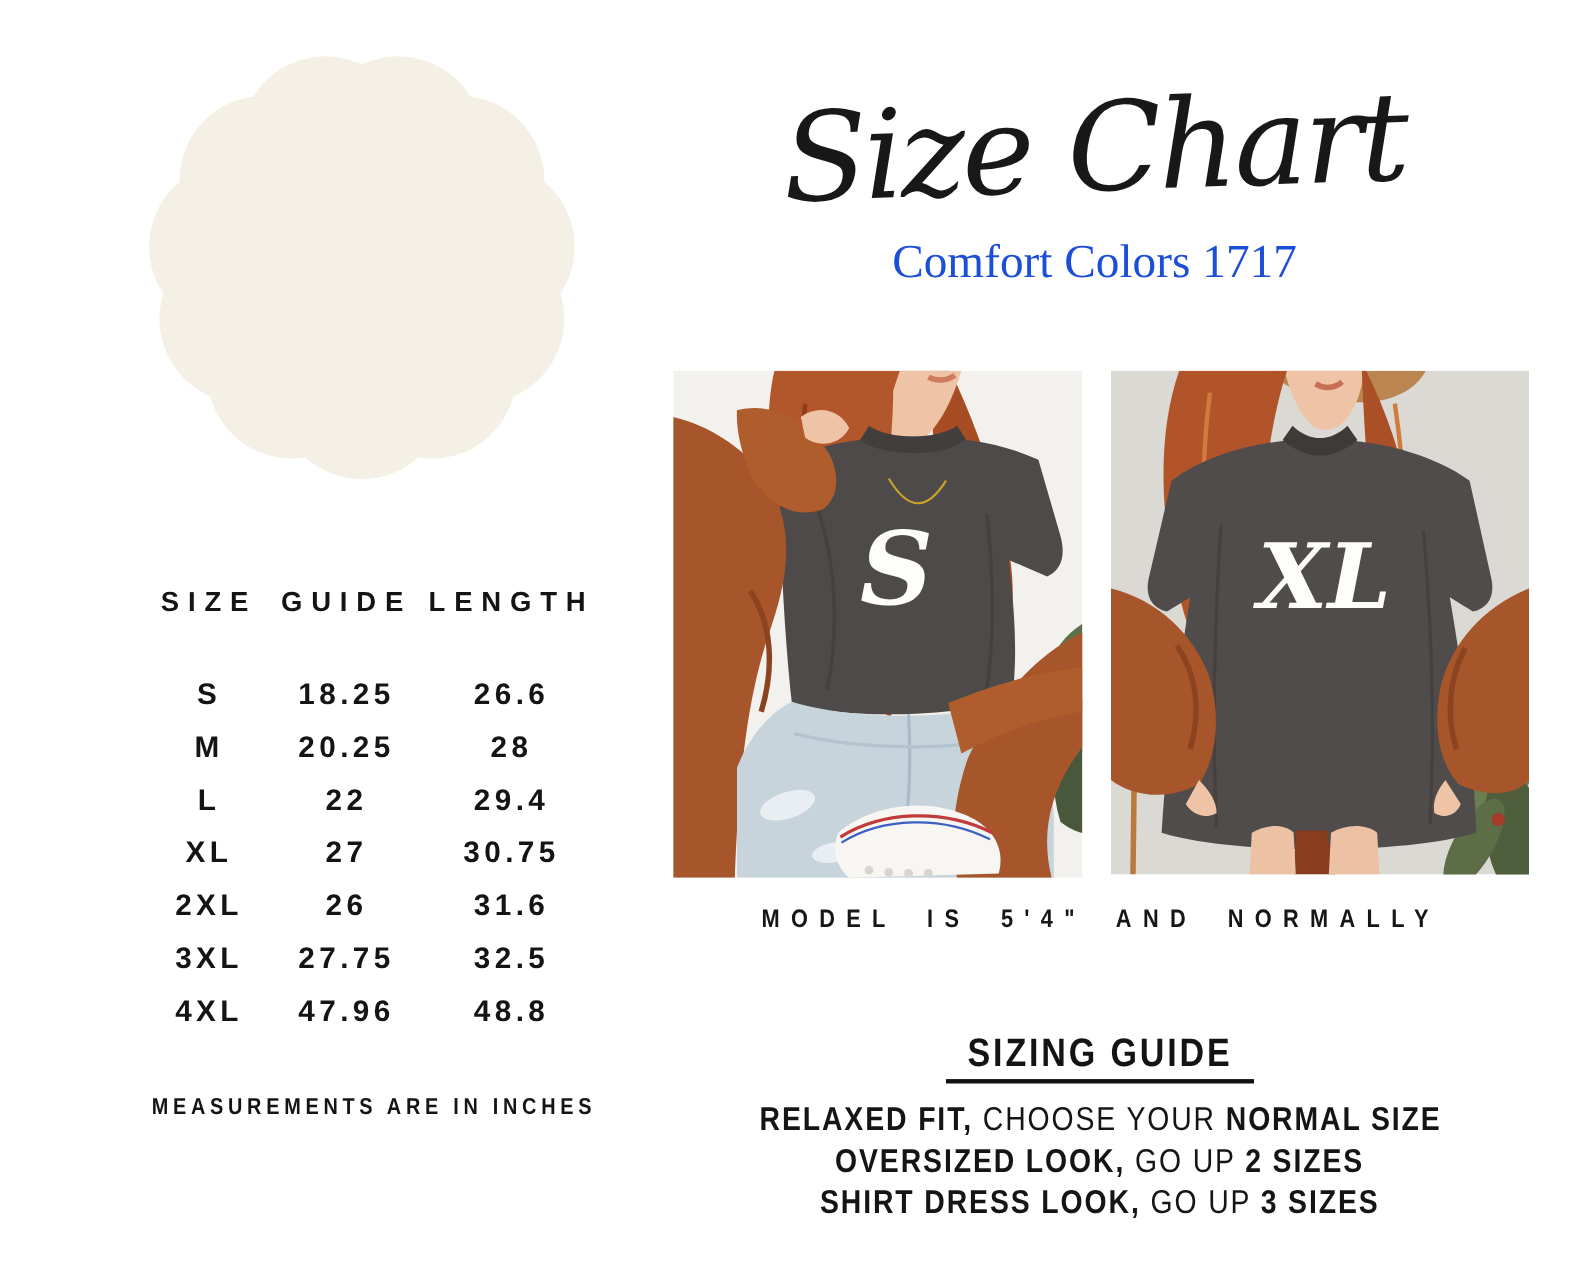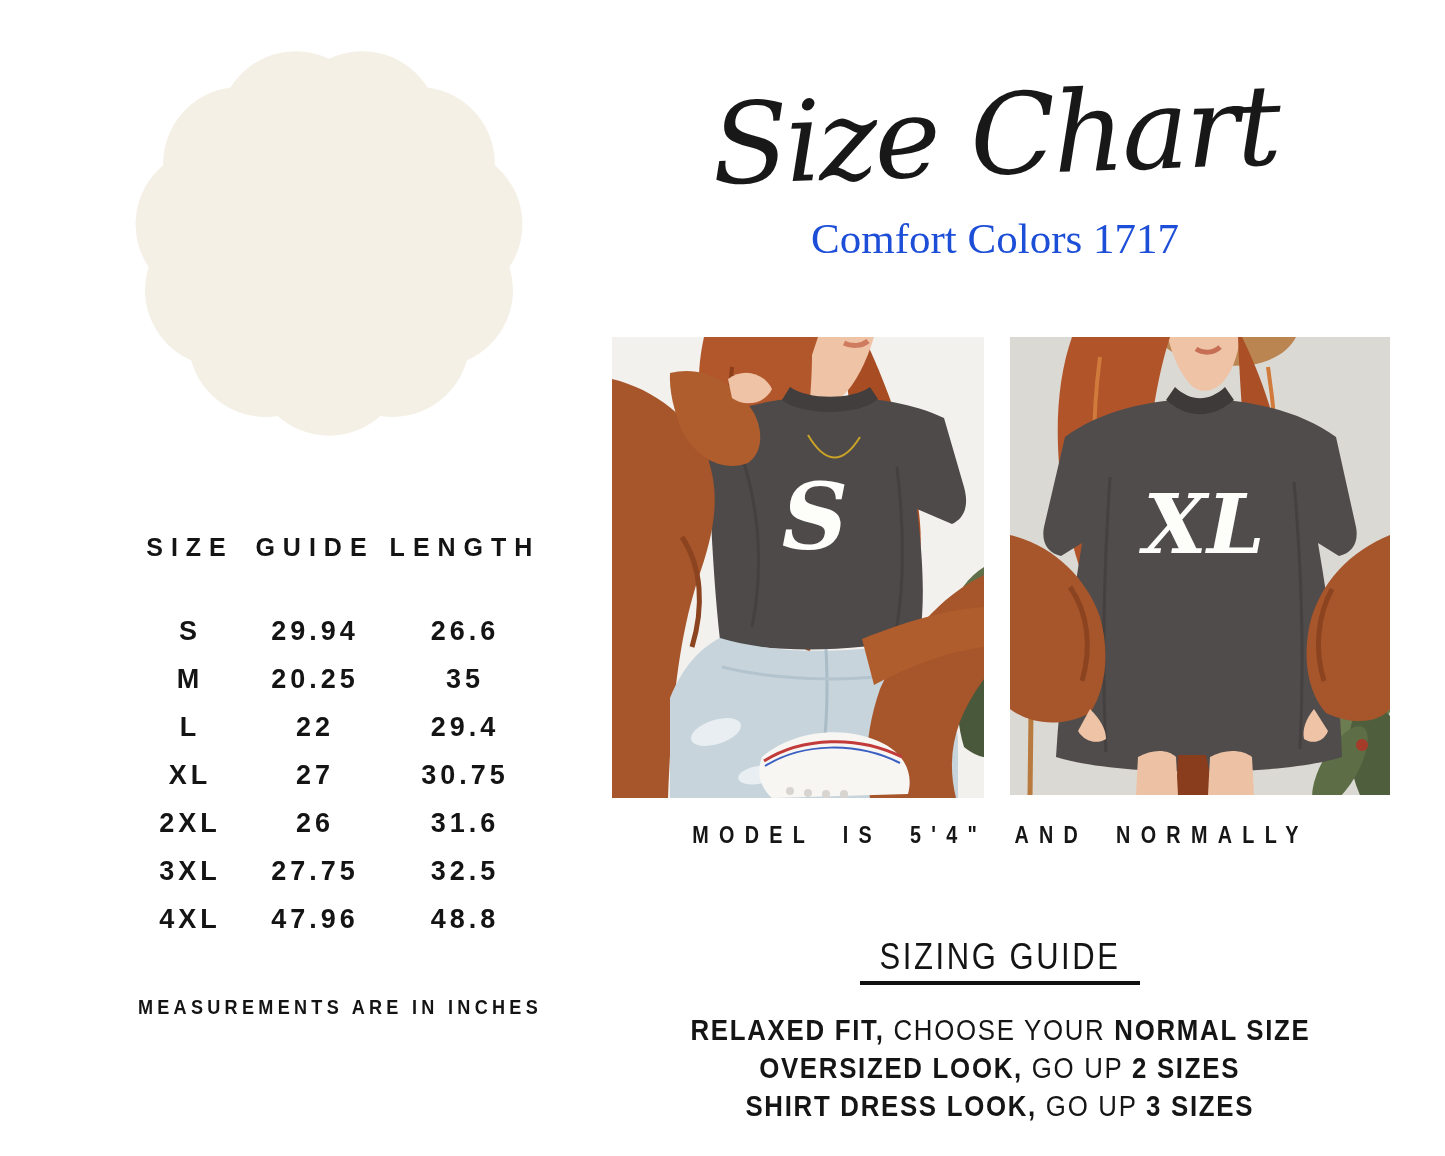--- a/index.html
+++ b/index.html
@@ -37,24 +37,24 @@
   .photo-right{left:1010px;width:380px;height:458px;}
   .tee-letter{font-family:"DejaVu Serif",serif;font-style:italic;font-weight:700;fill:#fdfdfa;}
   
   .caption{
     position:absolute;left:612px;top:820px;width:778px;text-align:center;
     font-size:23px;font-weight:700;letter-spacing:12px;word-spacing:14px;line-height:31px;color:#161616;
   }
   
   .guide{position:absolute;left:640px;top:936px;width:720px;text-align:center;}
   .guide-title{
-    display:inline-block;font-size:36px;font-weight:400;letter-spacing:3px;
+    display:inline-block;font-size:36px;font-weight:700;letter-spacing:3px;
     border-bottom:4px solid #101010;padding-bottom:3px;
   }
-  .guide-lines{margin-top:26px;font-size:30px;line-height:38px;color:#151515;}
+  .guide-lines{margin-top:14px;font-size:30px;line-height:38px;color:#151515;}
   .seg-b{font-weight:700;letter-spacing:2px;}
   .seg-r{font-weight:400;letter-spacing:2px;}
 </style>
 </head>
 <body>
 
 <div class="canvas">
 
   <svg class="blob" viewBox="-8 -8 416 416" aria-hidden="true">
     <path fill="#f4f0e5" d="
@@ -79,27 +79,27 @@
 
   <div class="size-table">
     <div class="thead">
       <span>SIZE</span>
       <span>GUIDE</span>
       <span>LENGTH</span>
     </div>
     <div class="tbody">
       <div class="trow">
         <span>S</span>
-        <span>29.94</span>
+        <span>18.25</span>
         <span>26.6</span>
       </div>
       <div class="trow">
         <span>M</span>
         <span>20.25</span>
-        <span>35</span>
+        <span>28</span>
       </div>
       <div class="trow">
         <span>L</span>
         <span>22</span>
         <span>29.4</span>
       </div>
       <div class="trow">
         <span>XL</span>
         <span>27</span>
         <span>30.75</span>

